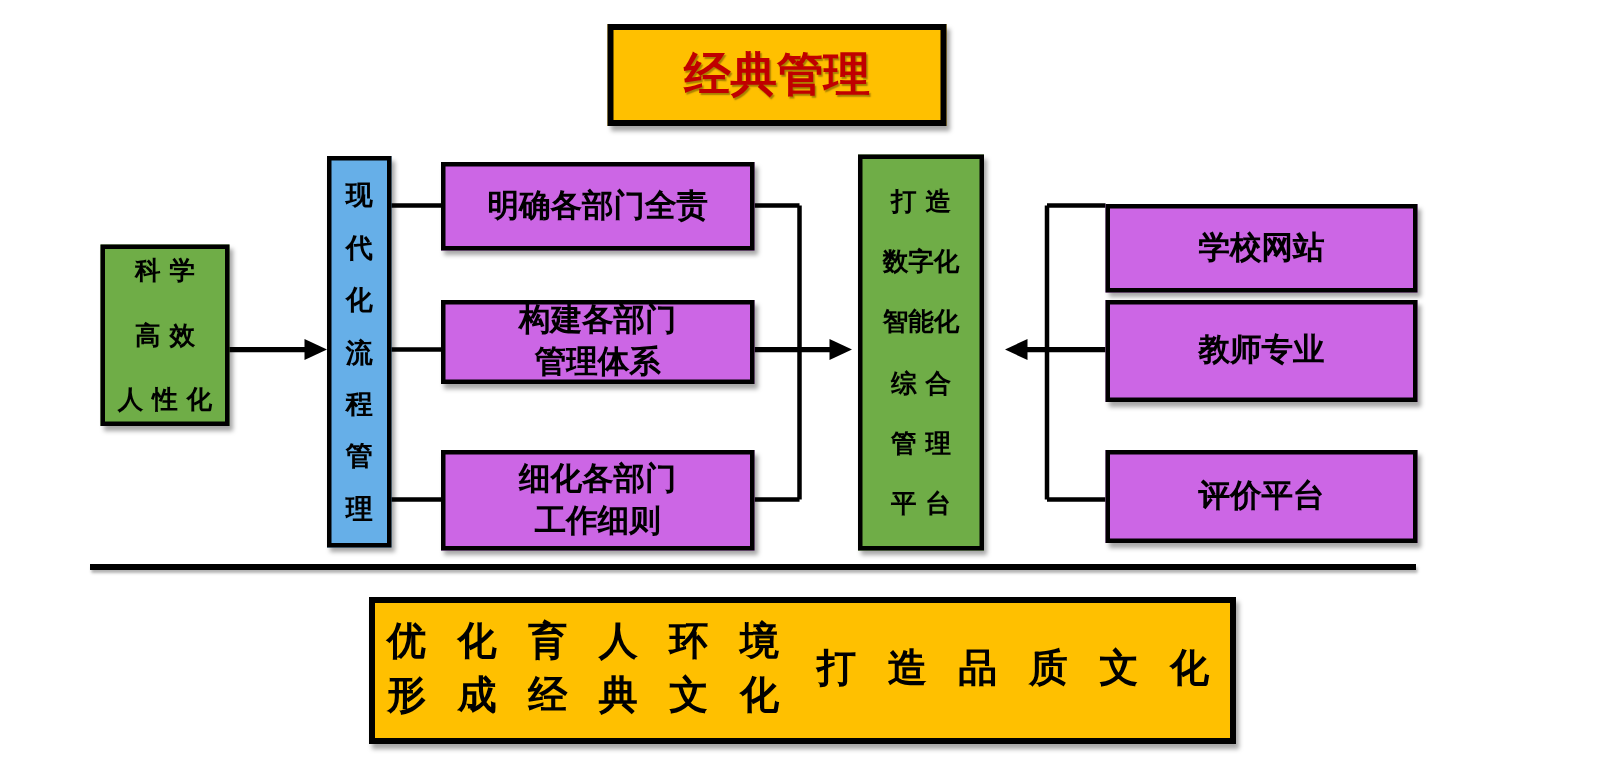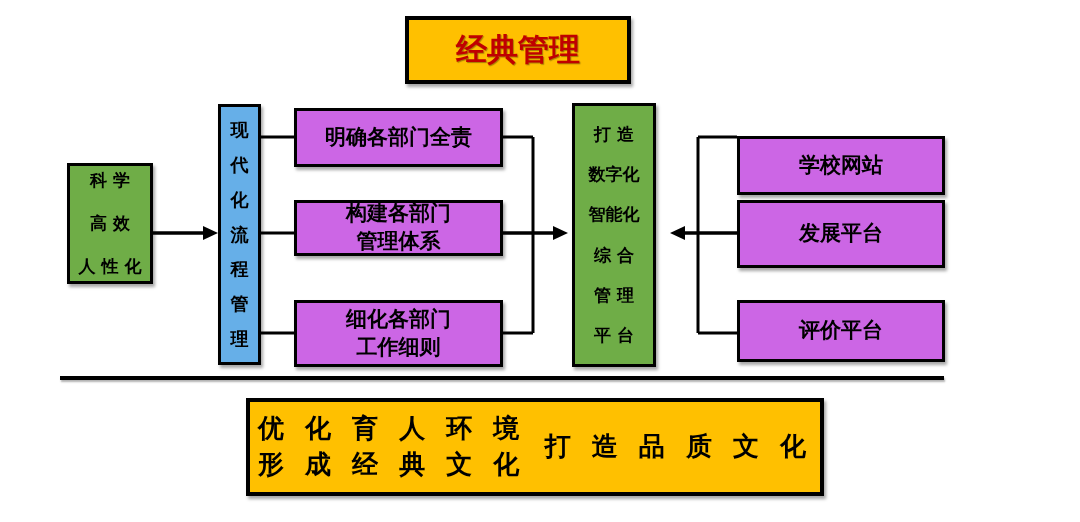--- a/index.html
+++ b/index.html
@@ -144,21 +144,21 @@
     <span class="tline">智能化</span>
     <span class="tline">综 合</span>
     <span class="tline">管 理</span>
     <span class="tline">平 台</span>
   </div>
 
   <div class="box purple-box pbox-4">
     <span class="tline">学校网站</span>
   </div>
   <div class="box purple-box pbox-5">
-    <span class="tline">发展平台</span>
+    <span class="tline">教师专业</span>
   </div>
   <div class="box purple-box pbox-6">
     <span class="tline">评价平台</span>
   </div>
 
   <div class="divider"></div>
 
   <div class="box footer-box">
     <div class="footer-col">
       <span class="tline">优 化 育 人 环 境</span>

